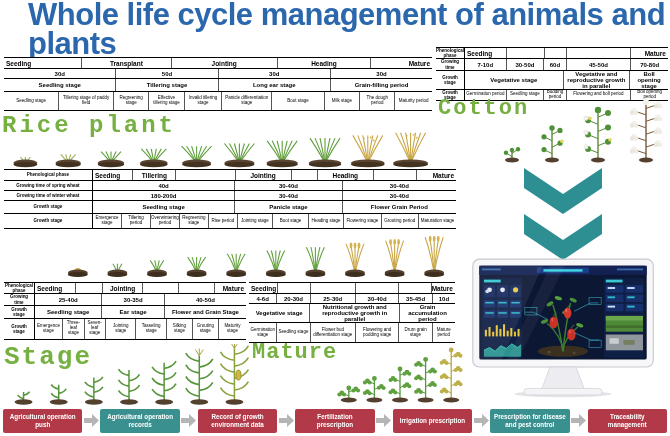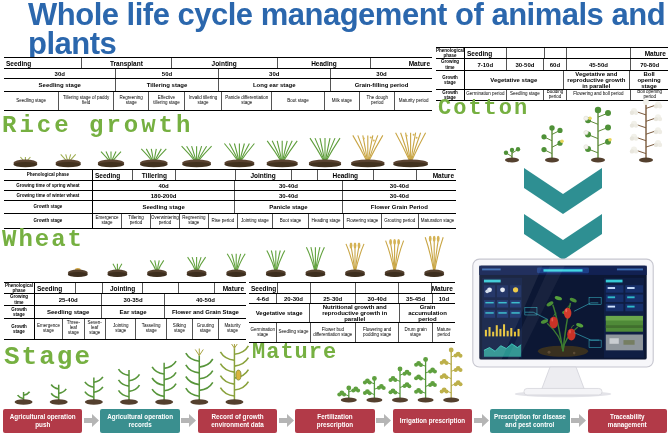--- a/index.html
+++ b/index.html
@@ -631,23 +631,22 @@
         <circle cx="105.7" cy="18.8" r="2" fill="#bdb04a"></circle>
         <circle cx="110.5" cy="18.9" r="2" fill="#bdb04a"></circle>
         <path d="M115.2,13.1 L122.2,10.1" stroke="#b3a842" stroke-width="1"></path>
         <circle cx="122.2" cy="10.1" r="2.4" fill="#bdb04a"></circle>
         <circle cx="119.7" cy="11.6" r="2" fill="#bdb04a"></circle>
         <circle cx="124.5" cy="11.7" r="2" fill="#bdb04a"></circle>
         <circle cx="115.2" cy="6.0" r="2.4" fill="#bdb04a"></circle>
         <ellipse cx="115.2" cy="56" rx="8" ry="2.6" fill="#54402e"></ellipse>
       </svg></div>
 
-  <div class="crop-label" id="lbl-rice">Rice growth</div>
+  <div class="crop-label" id="lbl-rice">Rice plant</div>
   <div class="crop-label" id="lbl-cotton">Cotton</div>
-  <div class="crop-label" id="lbl-wheat">Wheat</div>
   <div class="crop-label" id="lbl-corn">Stage</div>
   <div class="crop-label" id="lbl-soybean">Mature</div>
 
   <div id="chev">
     <svg width="78" height="94" viewBox="0 0 78 94">
       <polygon class="chev-poly" points="0,0 39,26 78,0 78,20 39,46 0,20"></polygon>
       <polygon class="chev-poly" points="0,46 39,72 78,46 78,66 39,92 0,66"></polygon>
     </svg>
   </div>
 

